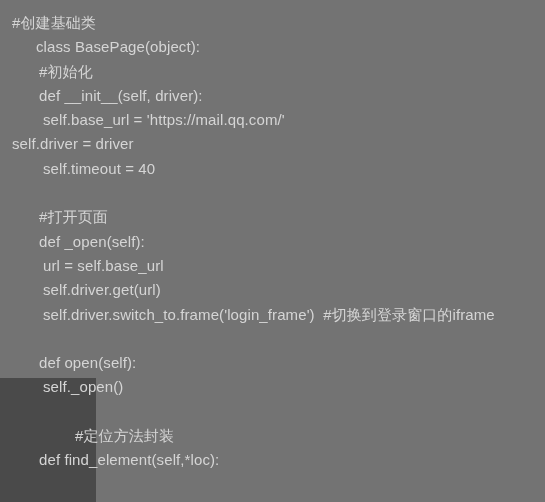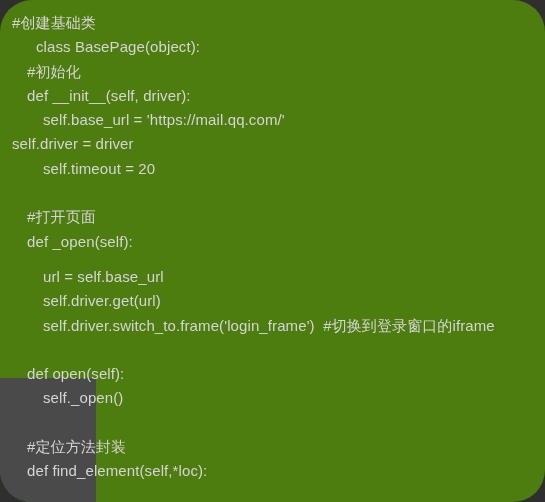--- a/index.html
+++ b/index.html
@@ -51,46 +51,46 @@
     height: 24.3px;
     line-height: 24.3px;
     font-size: 15px;
     color: #d5d5d5;
     white-space: pre;
     letter-spacing: 0.1px;
     padding-left: 12px;
     box-sizing: border-box;
   }
   .code-line.indent-0 { padding-left: 12px; }
-  .code-line.indent-1 { padding-left: 27px; }
+  .code-line.indent-1 { padding-left: 39px; }
   .code-line.indent-2 { padding-left: 43px; }
   .code-line.blank    { color: transparent; }
 </style>
 </head>
 <body style="background: rgb(47, 47, 47);">
 
-<div id="code-viewer" style="background: #4d7c0f; border-radius: 32px;">
+<div id="code-viewer" style="background: #737373;">
 
   <div id="selection-band" style="background: rgb(74, 74, 74);"></div>
 
   <div id="code-lines">
       <div class="code-line indent-0" style="color: rgb(213, 213, 213);">#创建基础类</div>
       <div class="code-line indent-0" style="color: rgb(213, 213, 213); padding-left: 36px;">class BasePage(object):</div>
       <div class="code-line indent-1" style="color: rgb(213, 213, 213);">#初始化</div>
       <div class="code-line indent-1" style="color: rgb(213, 213, 213);">def __init__(self, driver):</div>
       <div class="code-line indent-2" style="color: rgb(213, 213, 213);">self.base_url = 'https://mail.qq.com/'</div>
       <div class="code-line indent-2" style="color: rgb(213, 213, 213); padding-left: 12px;">self.driver = driver</div>
-      <div class="code-line indent-2" style="color: rgb(213, 213, 213);">self.timeout = 20</div>
+      <div class="code-line indent-2" style="color: rgb(213, 213, 213);">self.timeout = 40</div>
       <div class="code-line indent-0 blank"></div>
       <div class="code-line indent-1" style="color: rgb(213, 213, 213);">#打开页面</div>
       <div class="code-line indent-1" style="color: rgb(213, 213, 213);">def _open(self):</div>
-      <div class="code-line indent-2" style="color: rgb(213, 213, 213); margin-top: 11px;">url = self.base_url</div>
+      <div class="code-line indent-2" style="color: rgb(213, 213, 213);">url = self.base_url</div>
       <div class="code-line indent-2" style="color: rgb(213, 213, 213);">self.driver.get(url)</div>
       <div class="code-line indent-2" style="color: rgb(213, 213, 213);">self.driver.switch_to.frame('login_frame')  #切换到登录窗口的iframe</div>
       <div class="code-line indent-0 blank"></div>
       <div class="code-line indent-1" style="color: rgb(213, 213, 213);">def open(self):</div>
       <div class="code-line indent-2" style="color: rgb(213, 213, 213);">self._open()</div>
       <div class="code-line indent-0 blank"></div>
-      <div class="code-line indent-1" style="color: rgb(213, 213, 213);">#定位方法封装</div>
+      <div class="code-line indent-1" style="color: rgb(213, 213, 213); margin-left: 36px;">#定位方法封装</div>
       <div class="code-line indent-1" style="color: rgb(213, 213, 213);">def find_element(self,*loc):</div>
     </div>
 
 </div>
 
 </body></html>

